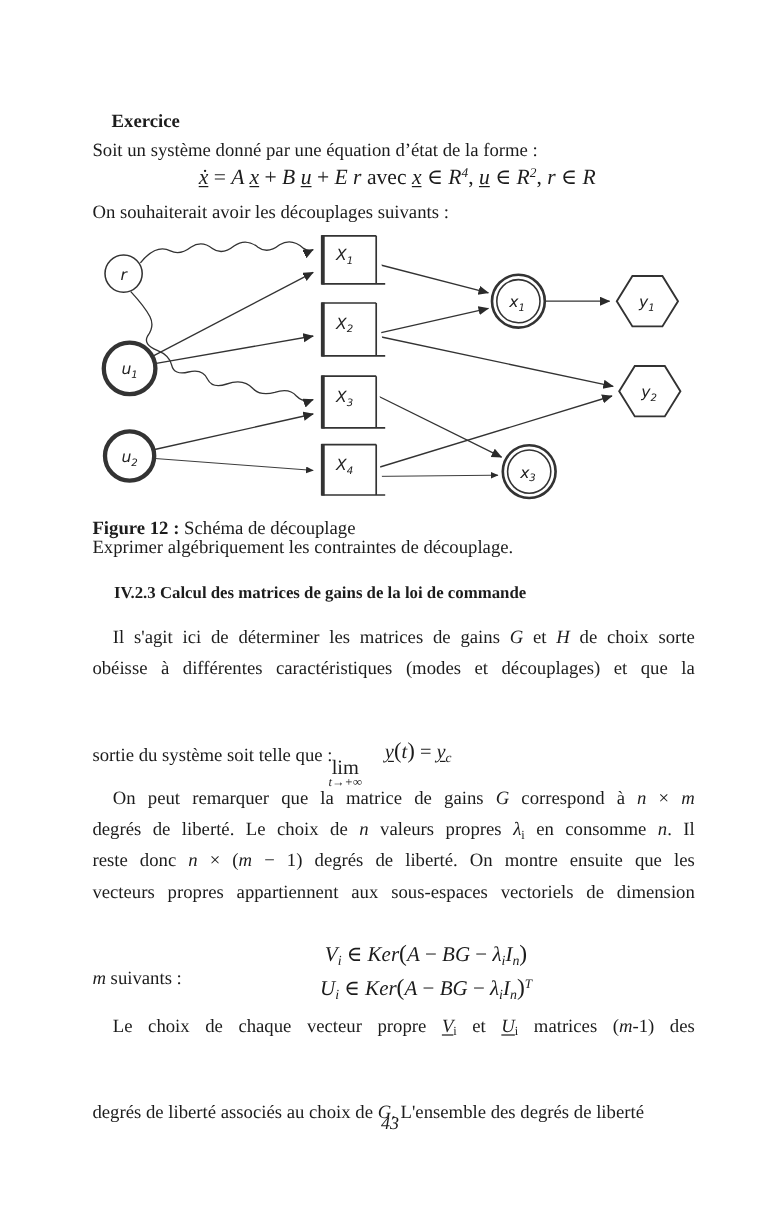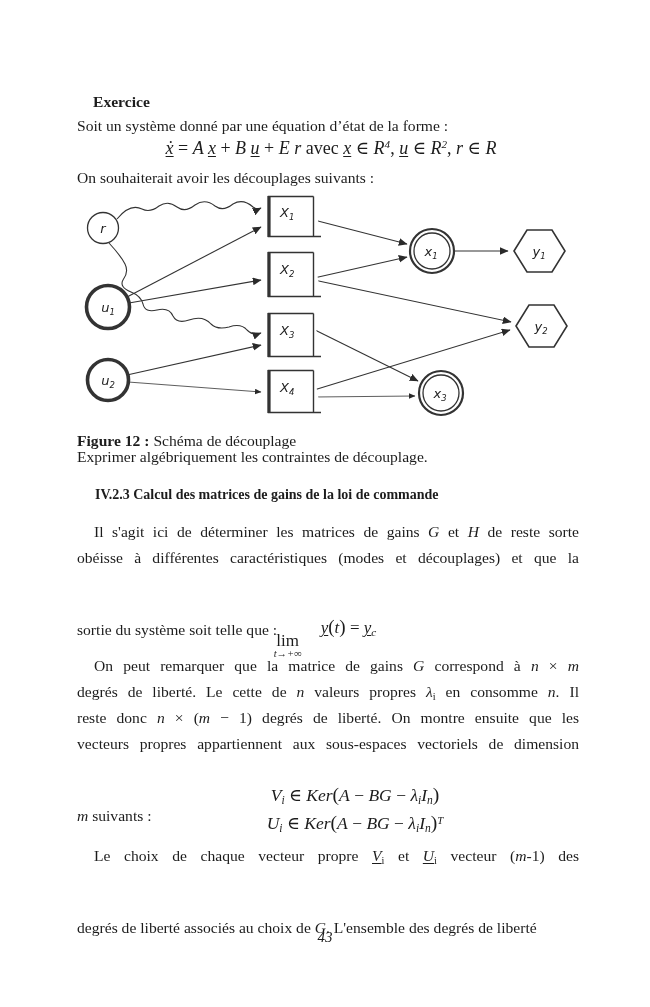--- a/index.html
+++ b/index.html
@@ -123,42 +123,42 @@
     </g>
   </svg>
 
   <div class="abs bt" style="left:77px; top:428px;"><span class="bold">Figure 12 :</span><span> Schéma de découplage</span></div>
 
   <div class="abs bt" style="left:77px; top:444px;">Exprimer algébriquement les contraintes de découplage.</div>
 
   <div class="abs sect" style="left:95px; top:487px;">IV.2.3 Calcul des matrices de gains de la loi de commande</div>
 
   <div class="abs bt para" style="left:77px; top:519px;">
-    <div class="line ind"><span>Il s'agit ici de déterminer les matrices de gains </span><i>G</i><span> et </span><i>H</i><span> de reste sorte</span></div>
+    <div class="line ind"><span>Il s'agit ici de déterminer les matrices de gains </span><i>G</i><span> et </span><i>H</i><span> de choix sorte</span></div>
     <div class="line">obéisse à différentes caractéristiques (modes et découplages) et que la</div>
     <div class="line last">sortie du système soit telle que :</div>
   </div>
 
   <div class="abs center eqlim" style="top:616px;"><span class="limstack">
         <span>lim</span>
         <span class="limsub">t→+∞</span>
       </span><span class="un">y</span><span class="bp">(</span><span>t</span><span class="bp">)</span><span class="up"> = </span><span class="un">y</span><sub class="s">c</sub></div>
 
   <div class="abs bt para" style="left:77px; top:653px;">
     <div class="line ind"><span>On peut remarquer que la matrice de gains </span><i>G</i><span> correspond à </span><i>n</i><span> × </span><i>m</i></div>
-    <div class="line"><span>degrés de liberté. Le cette de </span><i>n</i><span> valeurs propres </span><i>λ</i><sub class="s">i</sub><span> en consomme </span><i>n</i><span>. Il</span></div>
+    <div class="line"><span>degrés de liberté. Le choix de </span><i>n</i><span> valeurs propres </span><i>λ</i><sub class="s">i</sub><span> en consomme </span><i>n</i><span>. Il</span></div>
     <div class="line"><span>reste donc </span><i>n</i><span> × (</span><i>m</i><span> − 1) degrés de liberté. On montre ensuite que les</span></div>
     <div class="line">vecteurs propres appartiennent aux sous-espaces vectoriels de dimension</div>
     <div class="line last"><i>m</i><span> suivants :</span></div>
   </div>
 
   <div class="abs center eqker" style="top:781px;"><span>V</span><sub class="s">i</sub><span class="up"> ∈ </span><span>Ker</span><span class="bp">(</span><span>A</span><span class="up"> − </span><span>BG</span><span class="up"> − </span><span>λ</span><sub class="s">i</sub><span>I</span><sub class="s">n</sub><span class="bp">)</span></div>
 
   <div class="abs center eqker" style="top:809px;"><span>U</span><sub class="s">i</sub><span class="up"> ∈ </span><span>Ker</span><span class="bp">(</span><span>A</span><span class="up"> − </span><span>BG</span><span class="up"> − </span><span>λ</span><sub class="s">i</sub><span>I</span><sub class="s">n</sub><span class="bp">)</span><sup class="s">T</sup></div>
 
   <div class="abs bt para" style="left:77px; top:843px;">
-    <div class="line ind"><span>Le choix de chaque vecteur propre </span><i class="un">V</i><sub class="s">i</sub><span> et </span><i class="un">U</i><sub class="s">i</sub><span> vecteur (</span><i>m</i><span>-1) des</span></div>
+    <div class="line ind"><span>Le choix de chaque vecteur propre </span><i class="un">V</i><sub class="s">i</sub><span> et </span><i class="un">U</i><sub class="s">i</sub><span> matrices (</span><i>m</i><span>-1) des</span></div>
     <div class="line last"><span>degrés de liberté associés au choix de </span><i>G</i><span>. L'ensemble des degrés de liberté</span></div>
   </div>
 
   <div class="abs center pagenum" style="top:929px;">43</div>
 
 </div>
 
 </body></html>

